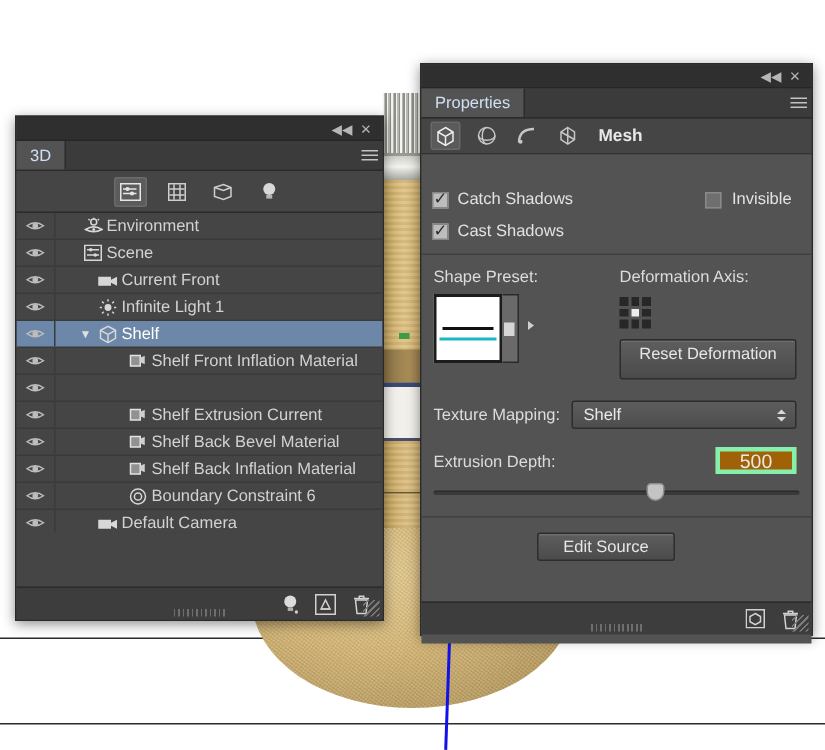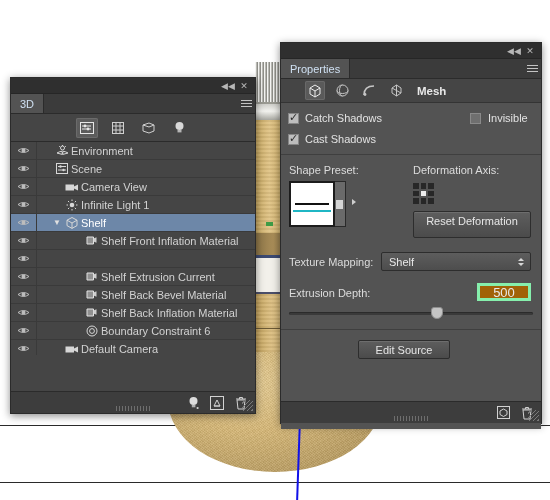--- a/index.html
+++ b/index.html
@@ -108,27 +108,27 @@
   .srow.sel .slabel { color:#fff; }
   .eye { width:26px; display:flex; align-items:center; justify-content:center; flex:0 0 26px;
          border-right:1px solid #3a3a3a; height:100%; }
   .srow .sicon { width:18px; display:flex; align-items:center; justify-content:center; flex:0 0 18px; }
   .slabel { white-space:nowrap; }
   .tw { width:12px; flex:0 0 12px; display:flex; align-items:center; justify-content:center; }
   .list-pad { background:#454545; height:52px; }
 
   
   #panelProps { left:280px; top:42px; width:262px; height:382px; }
-  .props-tools { height:24px; background:#454545; display:flex; align-items:center; padding:0 24px; gap:7px;
+  .props-tools { height:24px; background:#454545; display:flex; align-items:center; padding:0 6px; gap:7px;
                  border-bottom:1px solid #343434; }
   .ptbtn { width:20px; height:19px; display:flex; align-items:center; justify-content:center; border-radius:2px; }
   .ptbtn.sel { background:#5a5a5a; box-shadow: inset 0 0 0 1px #696969; }
   .props-title { color:#e8e8e8; font-size:11.5px; font-weight:bold; margin-left:4px; }
   .props-body { background:#535353; padding:0; position:relative; height:326px; }
-  .chkrow { display:flex; align-items:center; height:18px; padding-left:7px; }
+  .chkrow { display:flex; align-items:center; height:18px; padding-left:7px;margin-top:15px; }
   .chk { width:11px; height:11px; background:#bdbdbd; border:1px solid #868686; position:relative;
          margin-right:6px; flex:0 0 11px; }
   .chk.on::after { content:"✓"; position:absolute; left:0px; top:-3px; font-size:11px; color:#2d2d2d; }
   .chk.off { background:#6f6f6f; border-color:#8a8a8a; }
   .lbl { color:#e2e2e2; font-size:11px; }
   .sep { height:1px; background:#3f3f3f; margin:6px 0 0; }
   .fld { color:#dcdcdc; font-size:11px; }
   .thumb-box { width:46px; height:46px; background:#fff; border:2px solid #1c1c1c; position:relative; }
   .thumb-line-dark { position:absolute; left:4px; right:4px; top:20px; height:2px; background:#111; }
   .thumb-line-cyan { position:absolute; left:2px; right:2px; top:27px; height:2px; background:#1fb6c4; }
@@ -293,21 +293,21 @@
             </svg>
           </div>
           <div style="display: flex; align-items: center; flex: 1 1 0%; padding-left: 14px;">
             <span class="tw" style="font-size: 8px; color: rgb(224, 224, 224);"></span>
             <span class="sicon">
               <svg width="14" height="10" viewBox="0 0 14 10">
                 <rect x="0.5" y="2.5" width="8.5" height="6" fill="#d7d7d7"></rect>
                 <path d="M9 4.5 L13 2.5 L13 8.5 L9 6.5 Z" fill="#d7d7d7"></path>
               </svg>
             </span>
-            <span class="slabel">Camera View</span>
+            <span class="slabel">Current Front</span>
           </div>
         </div>
         <div class="srow">
           <div class="eye">
             <svg width="13" height="9" viewBox="0 0 13 9">
               <path d="M1 4.5 Q6.5 0.5 12 4.5 Q6.5 8.5 1 4.5 Z" fill="none" stroke="#bdbdbd"></path>
               <circle cx="6.5" cy="4.5" r="1.9" fill="#bdbdbd"></circle>
             </svg>
           </div>
           <div style="display: flex; align-items: center; flex: 1 1 0%; padding-left: 14px;">

